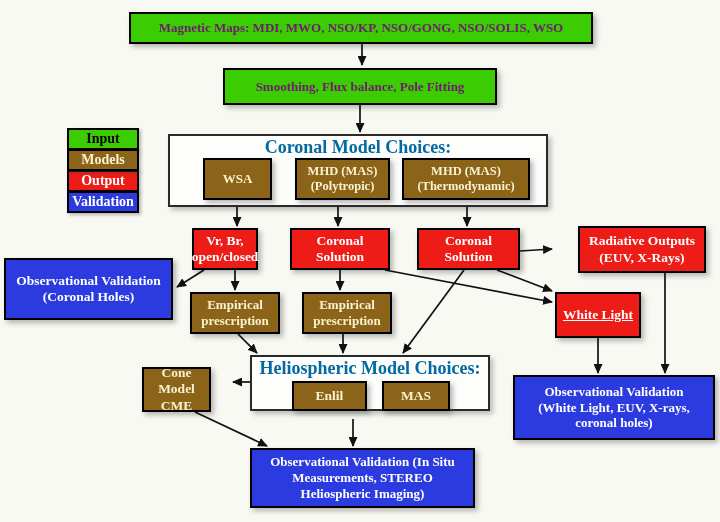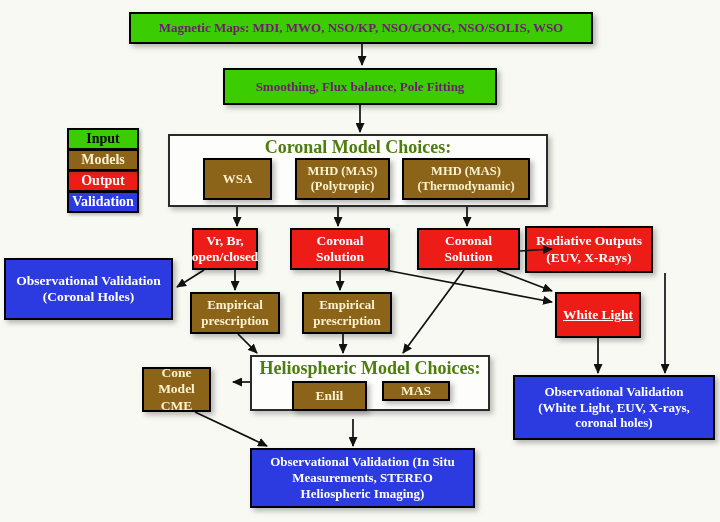--- a/index.html
+++ b/index.html
@@ -15,43 +15,43 @@
   }
   .green{background:#3bcc01;color:#701a75;}
   .brown{background:#8c6419;color:#faf2cf;}
   .red{background:#ee1c16;color:#ffffff;}
   .blue{background:#2b3be0;color:#ffffff;}
   .panel{
     position:absolute;background:#fdfdfb;border:2px solid #2a2a2a;box-sizing:border-box;
     z-index:1;box-shadow:3px 3px 5px rgba(70,70,70,.35);
   }
   .panel-title{
-    width:100%;text-align:center;font-weight:bold;color:#4d7c0f;
+    width:100%;text-align:center;font-weight:bold;color:#0369a1;
     font-size:18px;padding-top:2px;line-height:1.1;
   }
   
   #maps{left:129px;top:12px;width:464px;height:32px;font-size:13px;}
   #smooth{left:223px;top:68px;width:274px;height:37px;font-size:13px;}
   .legend-item{left:67px;width:72px;height:22px;font-size:14px;box-shadow:2px 2px 3px rgba(70,70,70,.38);}
   #lg0{top:128px;} #lg1{top:149px;} #lg2{top:170px;} #lg3{top:191px;}
   #coronal-panel{left:168px;top:134px;width:380px;height:73px;}
   #wsa{left:203px;top:158px;width:69px;height:42px;font-size:13px;}
   #mhd-poly{left:295px;top:158px;width:95px;height:42px;font-size:12.5px;}
   #mhd-thermo{left:402px;top:158px;width:128px;height:42px;font-size:12.5px;}
   #vr-br{left:192px;top:228px;width:66px;height:42px;font-size:13.5px;}
   #cs1{left:290px;top:228px;width:100px;height:42px;font-size:13.5px;}
   #cs2{left:417px;top:228px;width:103px;height:42px;font-size:13.5px;}
-  #radiative{left:525px;top:226px;width:128px;height:47px;font-size:13.5px;}
+  #radiative{left:578px;top:226px;width:128px;height:47px;font-size:13.5px;}
   #obs-ch{left:4px;top:258px;width:169px;height:62px;font-size:13.5px;}
   #emp1{left:190px;top:292px;width:90px;height:42px;font-size:13px;}
   #emp2{left:302px;top:292px;width:90px;height:42px;font-size:13px;}
   #white-light{left:555px;top:292px;width:86px;height:46px;font-size:13.5px;text-decoration:underline;}
   #helio-panel{left:250px;top:355px;width:240px;height:56px;}
   #enlil{left:292px;top:381px;width:75px;height:30px;font-size:13.5px;}
-  #mas{left:382px;top:381px;width:68px;height:20px;font-size:13.5px;}
+  #mas{left:382px;top:381px;width:68px;height:30px;font-size:13.5px;}
   #cone{left:142px;top:367px;width:69px;height:45px;font-size:13.5px;}
   #obs-wl{left:513px;top:375px;width:202px;height:65px;font-size:13px;}
   #obs-insitu{left:250px;top:448px;width:225px;height:60px;font-size:13px;}
   #arrow-layer{position:absolute;left:0;top:0;z-index:5;pointer-events:none;}
   #arrow-layer line{stroke:#111;stroke-width:1.7;}
 </style>
 </head>
 <body>
 
 <div class="canvas">

